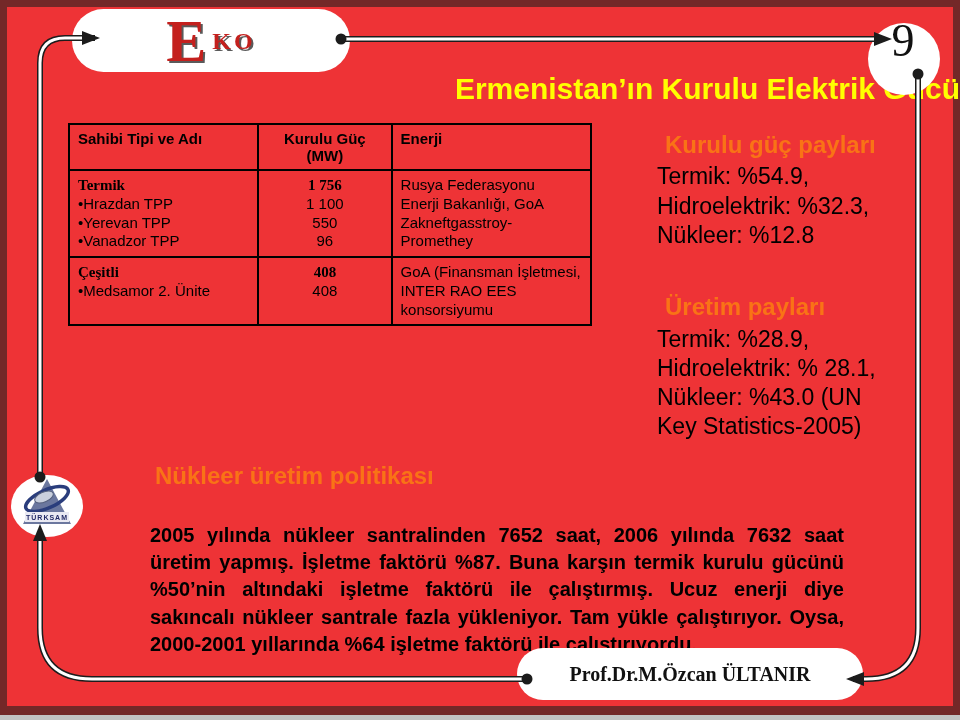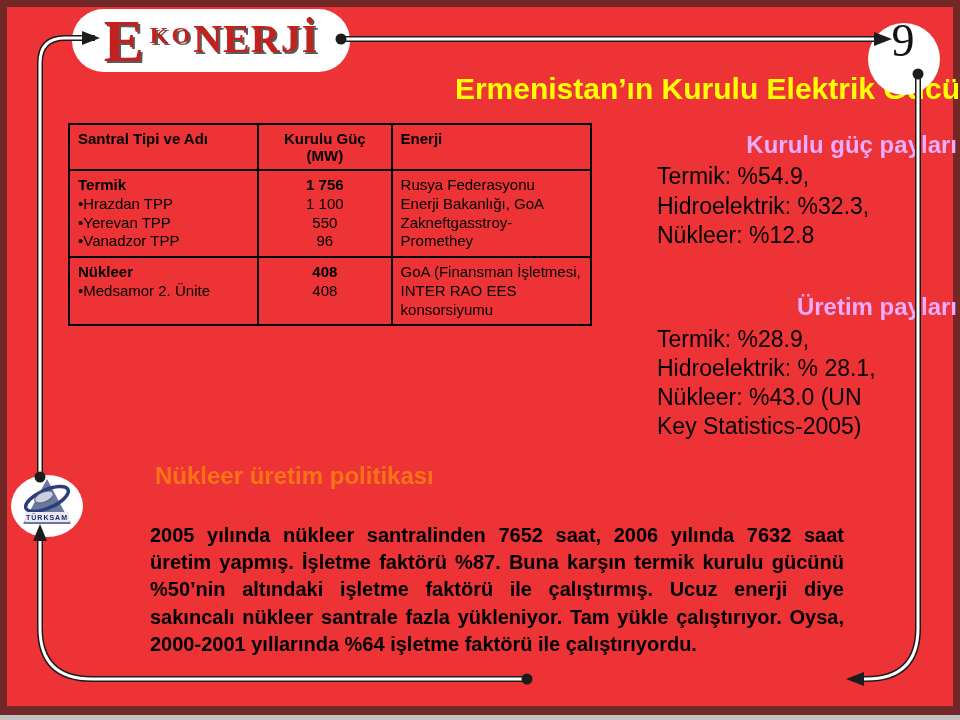--- a/index.html
+++ b/index.html
@@ -48,31 +48,31 @@
     position: absolute; left: 68px; top: 123px; width: 524px; z-index: 2;
     border-collapse: collapse; color: #000; font-size: 15px;
   }
   .plant-table td, .plant-table th {
     border: 2px solid #000; padding: 5px 8px; vertical-align: top; text-align: left;
   }
   .plant-table th { font-weight: bold; }
   .plant-table .col-name  { width: 190px; }
   .plant-table .col-power { width: 134px; text-align: center; }
   .plant-table .col-owner { width: 200px; }
-  .plant-table .lead { font-weight: bold; line-height: 1.25; }
+  .plant-table .lead { font-weight: bold; line-height: 1.25; font-family: Liberation Serif, serif; }
   .plant-table .subs { font-weight: normal; white-space: pre-line; line-height: 1.25; }
   .plant-table .hdr-multiline { white-space: pre-line; text-align: center; }
   .plant-table .row-total td { height: 52px; }
 
   
   .shares {
     position: absolute; left: 657px; top: 130px; width: 300px; z-index: 2;
     font-size: 23px; line-height: 1.27; color: #000;
   }
-  .share-heading { color: #f0abfc; font-weight: bold; font-size: 24px; margin-left: 8px; text-align: right; }
+  .share-heading { color: #f97316; font-weight: bold; font-size: 24px; margin-left: 8px; }
   .share-body { white-space: pre-line; margin-top: 2px; }
   .share-block + .share-block { margin-top: 42px; }
 
   
   .policy-heading {
     position: absolute; left: 155px; top: 462px; z-index: 2;
     color: #f97316; font-weight: bold; font-size: 24px;
   }
   .policy-body {
     position: absolute; left: 150px; top: 522px; width: 694px; z-index: 2;
@@ -93,30 +93,29 @@
 <body>
 
 <div class="slide">
   <div class="slide-bg"></div>
   <div class="bottom-strip"></div>
 
   <div class="logo">
     <span class="big-e">E</span>
     <span class="stack">
       <span class="ko">KO</span>
-      <span class="nerji">NERJİ</span>
     </span>
   </div>
 
   <div class="page-title">Ermenistan’ın Kurulu Elektrik Gücü</div>
 
   <table class="plant-table">
     <tbody>
         <tr>
-      <th class="col-name">Santral Tipi ve Adı</th>
+      <th class="col-name">Sahibi Tipi ve Adı</th>
       <th class="col-power hdr-multiline">Kurulu Güç
 (MW)</th>
       <th class="col-owner">Enerji</th>
     </tr>
     <tr>
       <td class="col-name">
         <div class="lead">Termik</div>
         <div class="subs">•Hrazdan TPP
 •Yerevan TPP
 •Vanadzor TPP</div>
@@ -129,21 +128,21 @@
       </td>
       <td class="col-owner">
         <div class="subs">Rusya Federasyonu
 Enerji Bakanlığı, GoA
 Zakneftgasstroy-
 Promethey</div>
       </td>
     </tr>
     <tr>
       <td class="col-name">
-        <div class="lead">Nükleer</div>
+        <div class="lead">Çeşitli</div>
         <div class="subs">•Medsamor 2. Ünite</div>
       </td>
       <td class="col-power">
         <div class="lead">408</div>
         <div class="subs">408</div>
       </td>
       <td class="col-owner">
         <div class="subs">GoA (Finansman İşletmesi,
 INTER RAO EES
 konsorsiyumu</div>
@@ -164,20 +163,23 @@
       <div class="share-body">Termik: %28.9,
 Hidroelektrik: % 28.1,
 Nükleer: %43.0 (UN
 Key Statistics-2005)</div>
     </div>
   </div>
 
   <div class="policy-heading">Nükleer üretim politikası</div>
   <div class="policy-body">2005 yılında nükleer santralinden 7652 saat, 2006 yılında 7632 saat üretim yapmış. İşletme faktörü %87. Buna karşın termik kurulu gücünü %50’nin altındaki işletme faktörü ile çalıştırmış. Ucuz enerji diye sakıncalı nükleer santrale fazla yükleniyor. Tam yükle çalıştırıyor. Oysa, 2000-2001 yıllarında %64 işletme faktörü ile çalıştırıyordu.</div>
 
+  <div class="footer-plaque">
+    <span>Prof.Dr.M.Özcan ÜLTANIR</span>
+  </div>
 
   <svg class="connectors" viewBox="0 0 960 720">
 
     <g>
       <path d="M95,38 L65,38 Q40,38 40,63 L40,628 Q40,679 92,679 L524,679" fill="none" stroke="#1c1c1c" stroke-width="6"></path>
       <path d="M95,38 L65,38 Q40,38 40,63 L40,628 Q40,679 92,679 L524,679" fill="none" stroke="#ffffff" stroke-width="3"></path>
       <polygon points="100,38 82,31 82,45" fill="#1c1c1c"></polygon>
       <circle cx="527" cy="679" r="5.5" fill="#1c1c1c"></circle>
     </g>
 

